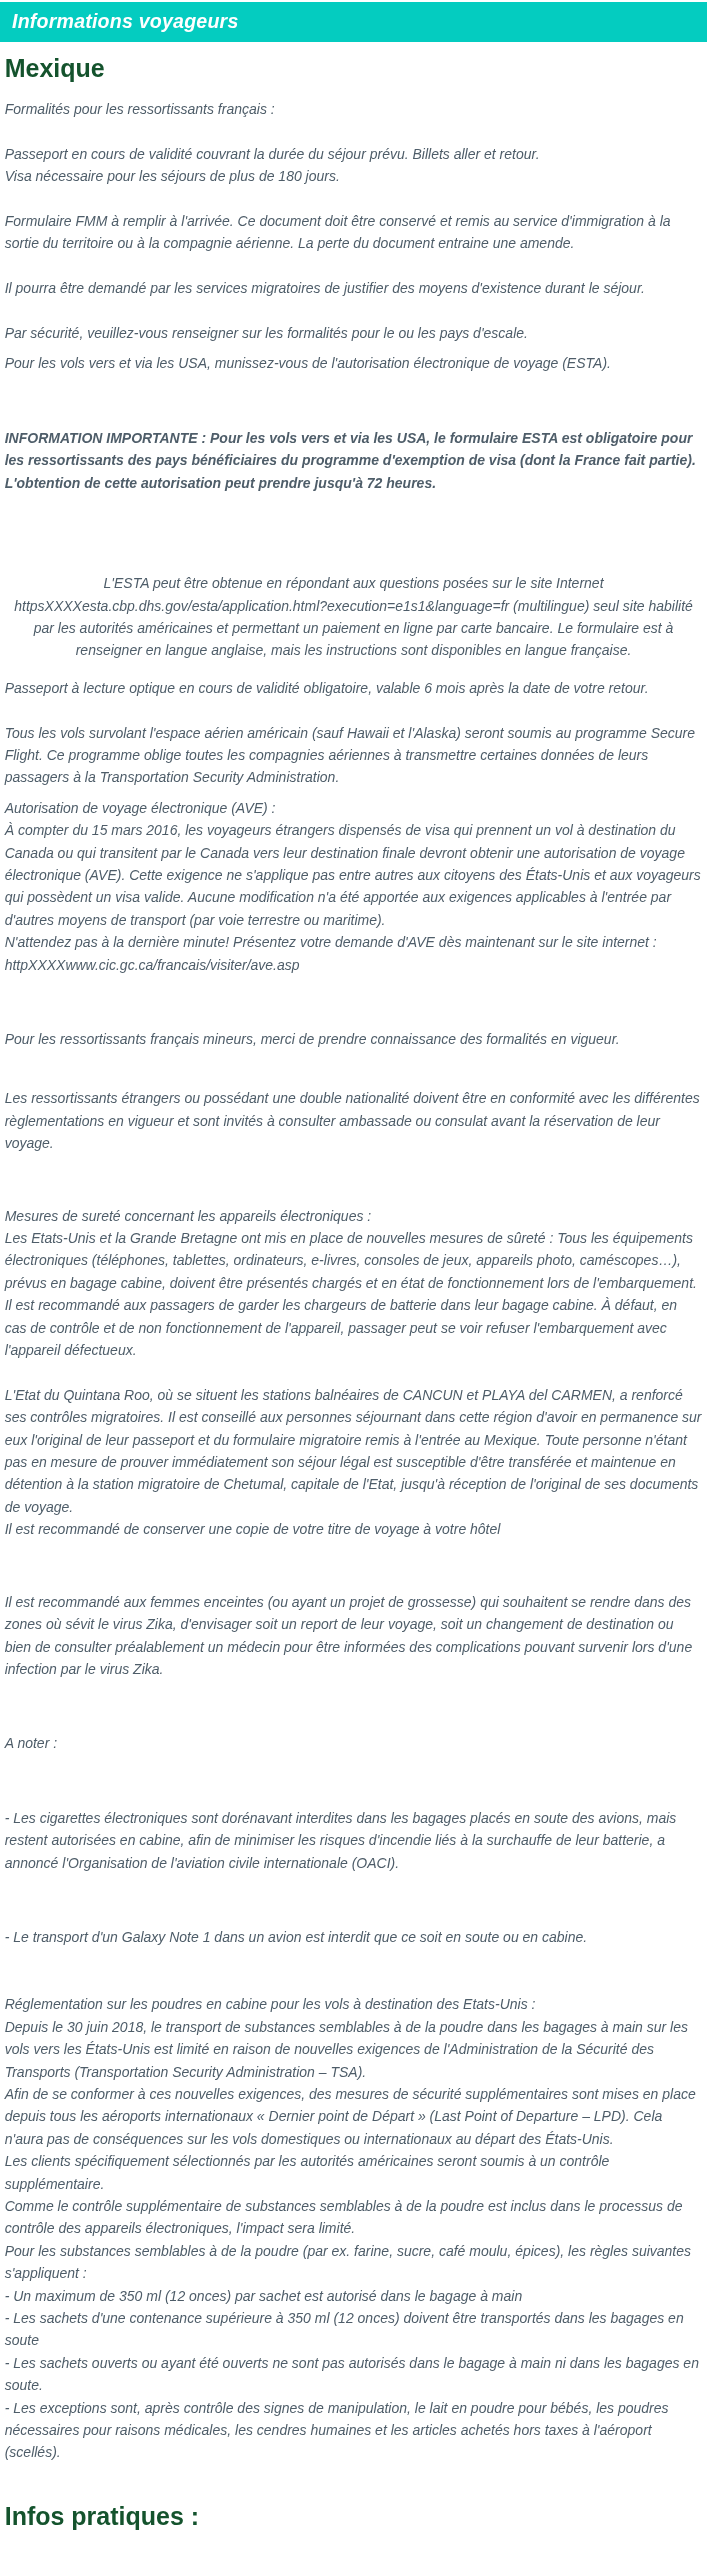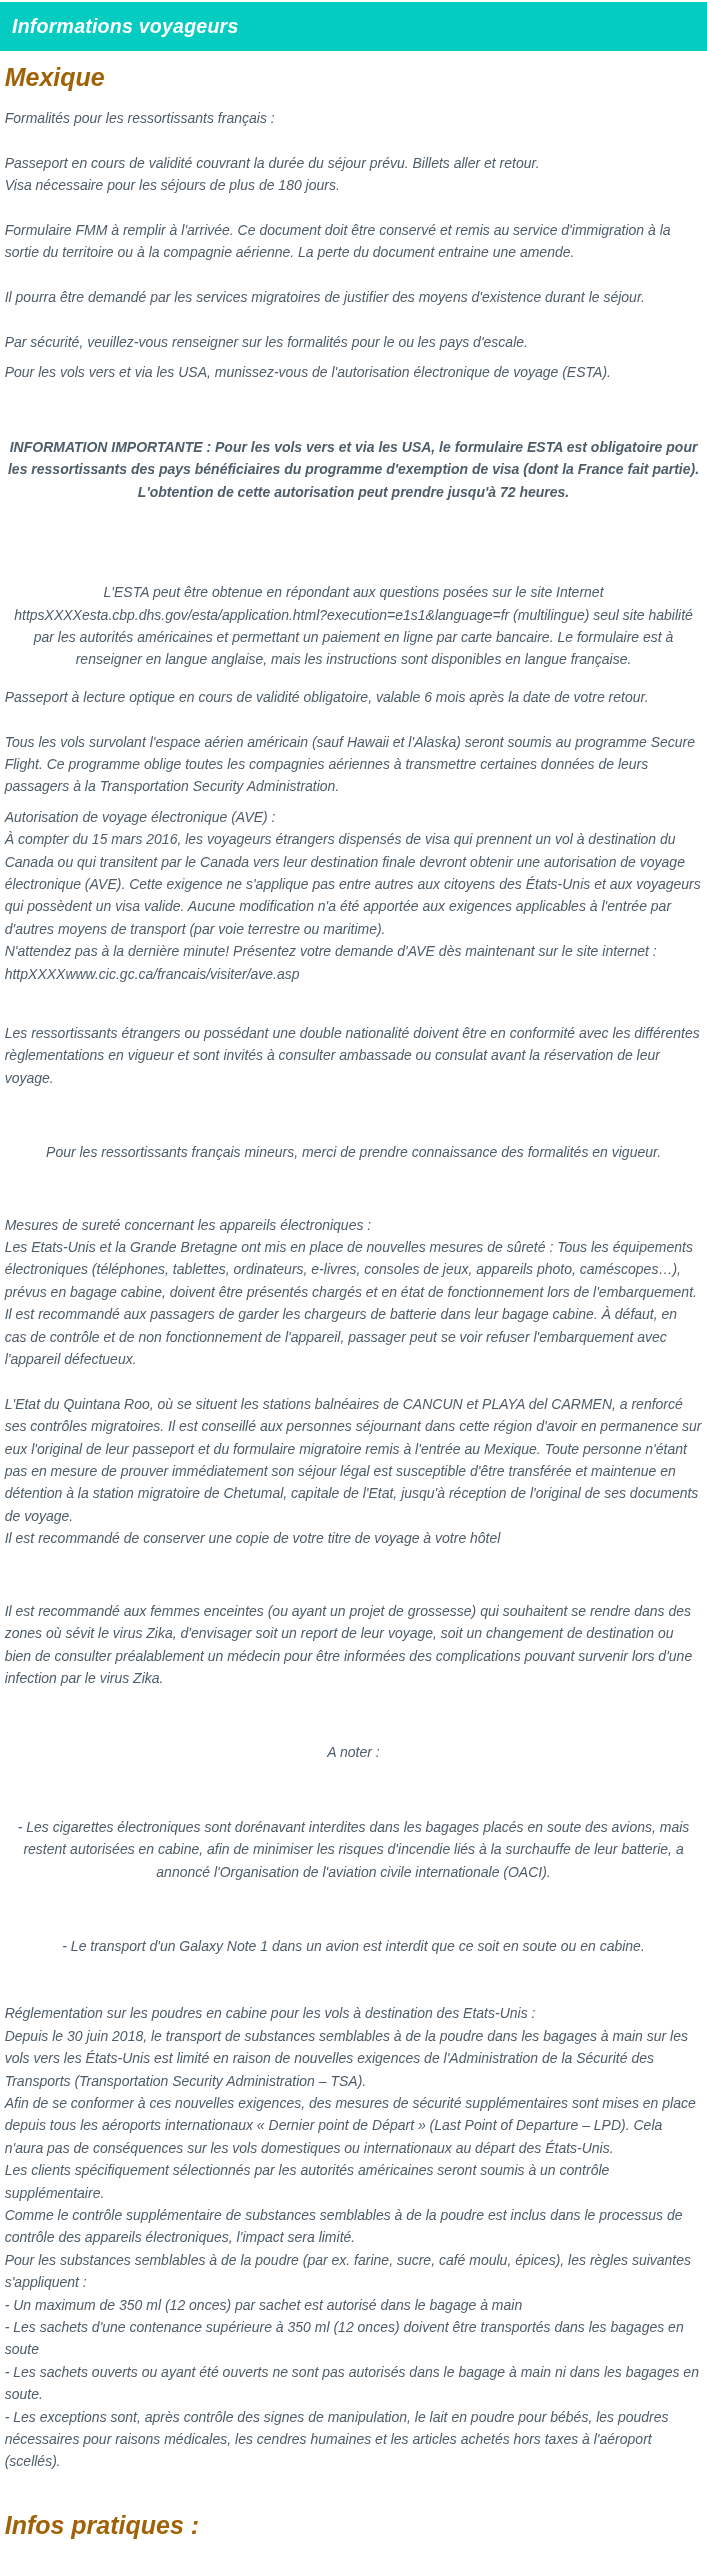--- a/index.html
+++ b/index.html
@@ -8,61 +8,60 @@
     background: #ffffff;
   }
   body {
     width: 708px;
     min-height: 2576px;
     font-family: "Liberation Sans", sans-serif;
     color: #4e5d69;
   }
   .header-bar {
     margin-top: 1.9px;
-    height: 49px;
+    height: 40px;
     background: #04ccc0;
     display: flex;
     align-items: center;
     padding-left: 12px;
     box-sizing: border-box;
   }
   .header-bar .title {
     color: #ffffff;
     font-size: 19.6px;
     font-weight: bold;
     font-style: italic;
     letter-spacing: 0.2px;
   }
   .content {
     padding: 0 5.6px 18.7px 4.7px;
   }
   h1.country, h2.practical {
-    color: #a16207;
-    font-style: italic;
+    color: #14532d;
     font-weight: bold;
     font-size: 25px;
     line-height: 30px;
     margin: 11.2px 0 0 0;
   }
   h2.practical { margin-top: 37px; }
   p.para {
     font-style: italic;
     font-size: 14px;
     line-height: 22.4px;
     margin: 22.4px 0 0 0;
     white-space: pre-line;
   }
   p.bold { font-weight: bold; }
   p.sp-first { margin-top: 15px; }
   p.sp-sm  { margin-top: 8px; }
   p.sp-m16 { margin-top: 15px; }
   p.sp-md  { margin-top: 37px; }
   p.sp-48  { margin-top: 45px; }
   p.sp-54  { margin-top: 50px; }
-  p.sp-lg  { margin-top: 52px; text-align: center; }
+  p.sp-lg  { margin-top: 52px; }
   p.sp-62  { margin-top: 78px; text-align: center; }
 </style>
 </head>
 <body>
 
 <header class="header-bar">
   <span class="title">Informations voyageurs</span>
 </header>
 
 <main class="content">
@@ -76,22 +75,22 @@
   <p class="para">Il pourra être demandé par les services migratoires de justifier des moyens d'existence durant le séjour.</p>
   <p class="para">Par sécurité, veuillez-vous renseigner sur les formalités pour le ou les pays d'escale.</p>
   <p class="para sp-sm">Pour les vols vers et via les USA, munissez-vous de l'autorisation électronique de voyage (ESTA).</p>
   <p class="para bold sp-lg">INFORMATION IMPORTANTE : Pour les vols vers et via les USA, le formulaire ESTA est obligatoire pour les ressortissants des pays bénéficiaires du programme d'exemption de visa (dont la France fait partie). L'obtention de cette autorisation peut prendre jusqu'à 72 heures.</p>
   <p class="para sp-62">L'ESTA peut être obtenue en répondant aux questions posées sur le site Internet httpsXXXXesta.cbp.dhs.gov/esta/application.html?execution=e1s1&amp;language=fr (multilingue) seul site habilité par les autorités américaines et permettant un paiement en ligne par carte bancaire. Le formulaire est à renseigner en langue anglaise, mais les instructions sont disponibles en langue française.</p>
   <p class="para sp-m16">Passeport à lecture optique en cours de validité obligatoire, valable 6 mois après la date de votre retour.</p>
   <p class="para">Tous les vols survolant l'espace aérien américain (sauf Hawaii et l'Alaska) seront soumis au programme Secure Flight. Ce programme oblige toutes les compagnies aériennes à transmettre certaines données de leurs passagers à la Transportation Security Administration.</p>
   <p class="para sp-sm">Autorisation de voyage électronique (AVE) :
 À compter du 15 mars 2016, les voyageurs étrangers dispensés de visa qui prennent un vol à destination du Canada ou qui transitent par le Canada vers leur destination finale devront obtenir une autorisation de voyage électronique (AVE). Cette exigence ne s'applique pas entre autres aux citoyens des États-Unis et aux voyageurs qui possèdent un visa valide. Aucune modification n'a été apportée aux exigences applicables à l'entrée par d'autres moyens de transport (par voie terrestre ou maritime).
 N'attendez pas à la dernière minute! Présentez votre demande d'AVE dès maintenant sur le site internet : httpXXXXwww.cic.gc.ca/francais/visiter/ave.asp</p>
+  <p class="para sp-lg">Pour les ressortissants français mineurs, merci de prendre connaissance des formalités en vigueur.</p>
   <p class="para sp-md">Les ressortissants étrangers ou possédant une double nationalité doivent être en conformité avec les différentes règlementations en vigueur et sont invités à consulter ambassade ou consulat avant la réservation de leur voyage.</p>
-  <p class="para sp-lg">Pour les ressortissants français mineurs, merci de prendre connaissance des formalités en vigueur.</p>
   <p class="para sp-54">Mesures de sureté concernant les appareils électroniques :
 Les Etats-Unis et la Grande Bretagne ont mis en place de nouvelles mesures de sûreté : Tous les équipements électroniques (téléphones, tablettes, ordinateurs, e-livres, consoles de jeux, appareils photo, caméscopes…), prévus en bagage cabine, doivent être présentés chargés et en état de fonctionnement lors de l'embarquement.
 Il est recommandé aux passagers de garder les chargeurs de batterie dans leur bagage cabine. À défaut, en cas de contrôle et de non fonctionnement de l'appareil, passager peut se voir refuser l'embarquement avec l'appareil défectueux.</p>
   <p class="para">L'Etat du Quintana Roo, où se situent les stations balnéaires de CANCUN et PLAYA del CARMEN, a renforcé ses contrôles migratoires. Il est conseillé aux personnes séjournant dans cette région d'avoir en permanence sur eux l'original de leur passeport et du formulaire migratoire remis à l'entrée au Mexique. Toute personne n'étant pas en mesure de prouver immédiatement son séjour légal est susceptible d'être transférée et maintenue en détention à la station migratoire de Chetumal, capitale de l'Etat, jusqu'à réception de l'original de ses documents de voyage.
 Il est recommandé de conserver une copie de votre titre de voyage à votre hôtel</p>
   <p class="para sp-54">Il est recommandé aux femmes enceintes (ou ayant un projet de grossesse) qui souhaitent se rendre dans des zones où sévit le virus Zika, d'envisager soit un report de leur voyage, soit un changement de destination ou bien de consulter préalablement un médecin pour être informées des complications pouvant survenir lors d'une infection par le virus Zika.</p>
   <p class="para sp-lg">A noter :</p>
   <p class="para sp-lg">- Les cigarettes électroniques sont dorénavant interdites dans les bagages placés en soute des avions, mais restent autorisées en cabine, afin de minimiser les risques d'incendie liés à la surchauffe de leur batterie, a annoncé l'Organisation de l'aviation civile internationale (OACI).</p>
   <p class="para sp-lg">- Le transport d'un Galaxy Note 1 dans un avion est interdit que ce soit en soute ou en cabine.</p>
   <p class="para sp-48">Réglementation sur les poudres en cabine pour les vols à destination des Etats-Unis :

